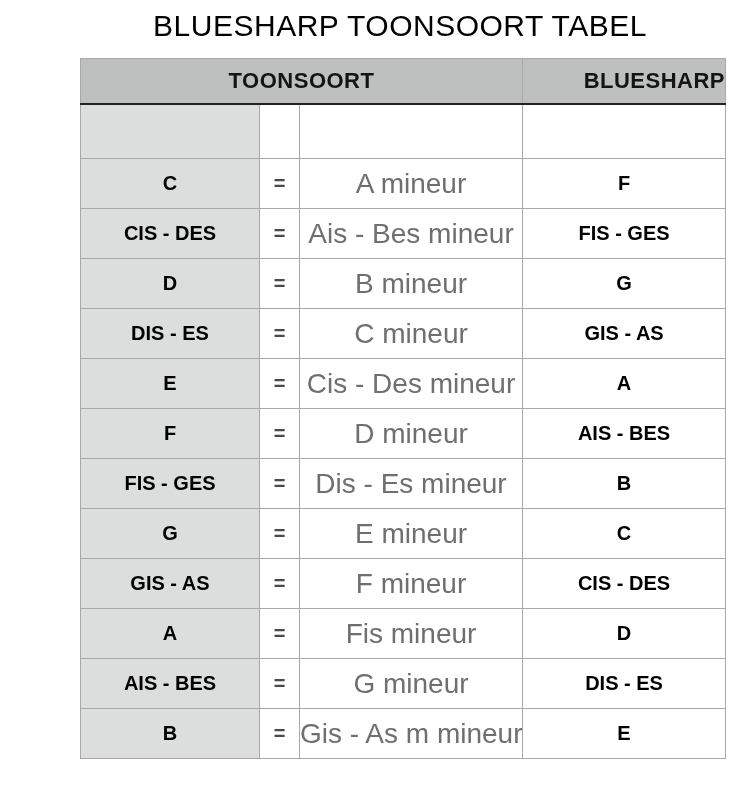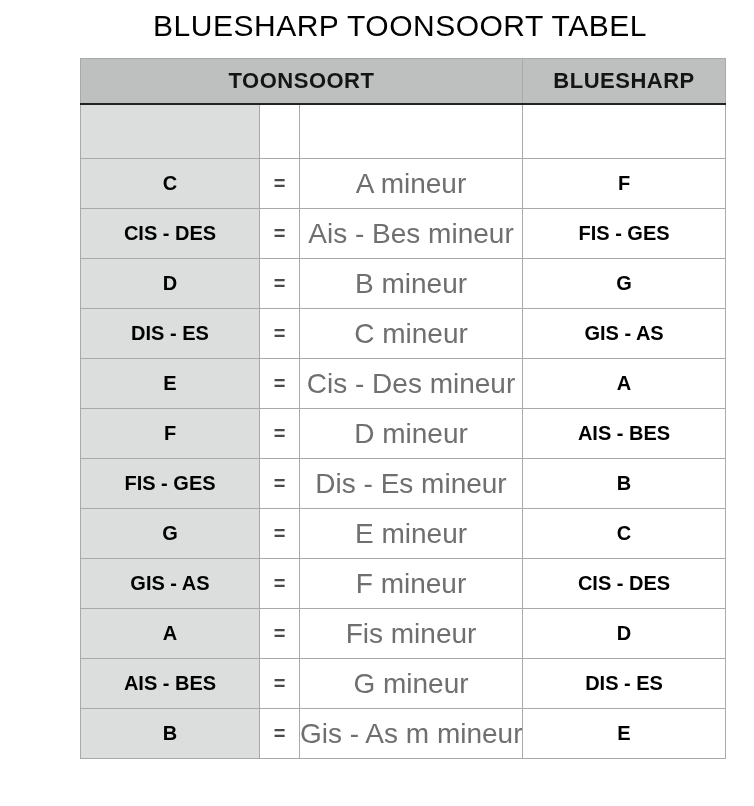--- a/index.html
+++ b/index.html
@@ -51,20 +51,21 @@
   tr.header-row th {
     background: var(--header-bg, #bec0c0);
     font-size: 22px;
     font-weight: bold;
     letter-spacing: 0.5px;
     color: #141414;
     border-bottom: 2px solid var(--dark-line, #222222);
   }
   tr.header-row th.th-bluesharp {
     border-left: 1px solid #9b9b9b;
+    text-align: right;
   }
   tr.spacer-row { height: 55px; }
   tr.data-row   { height: 50px; }
 
   td.c-key {
     background: var(--label-col-bg, #dcdddd);
     font-size: 20px;
     font-weight: bold;
     color: var(--text, #000000);
     border-right: 2px solid var(--dark-line, #222222);

